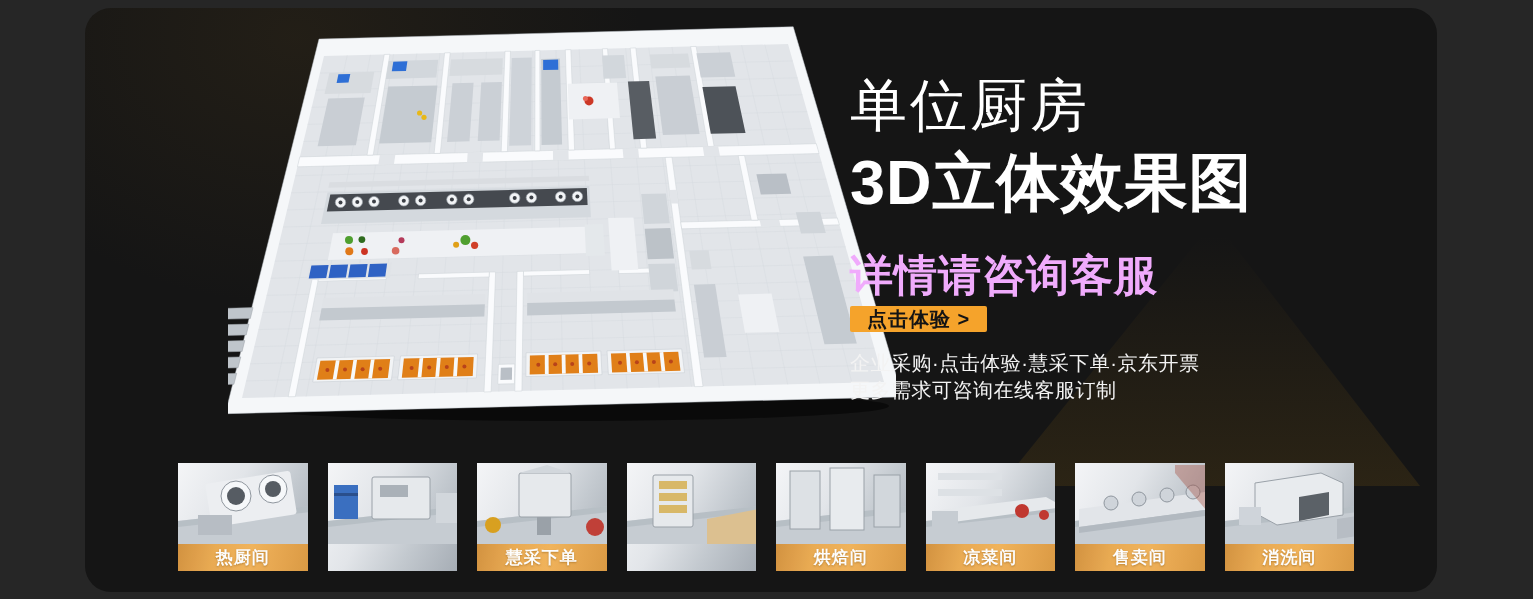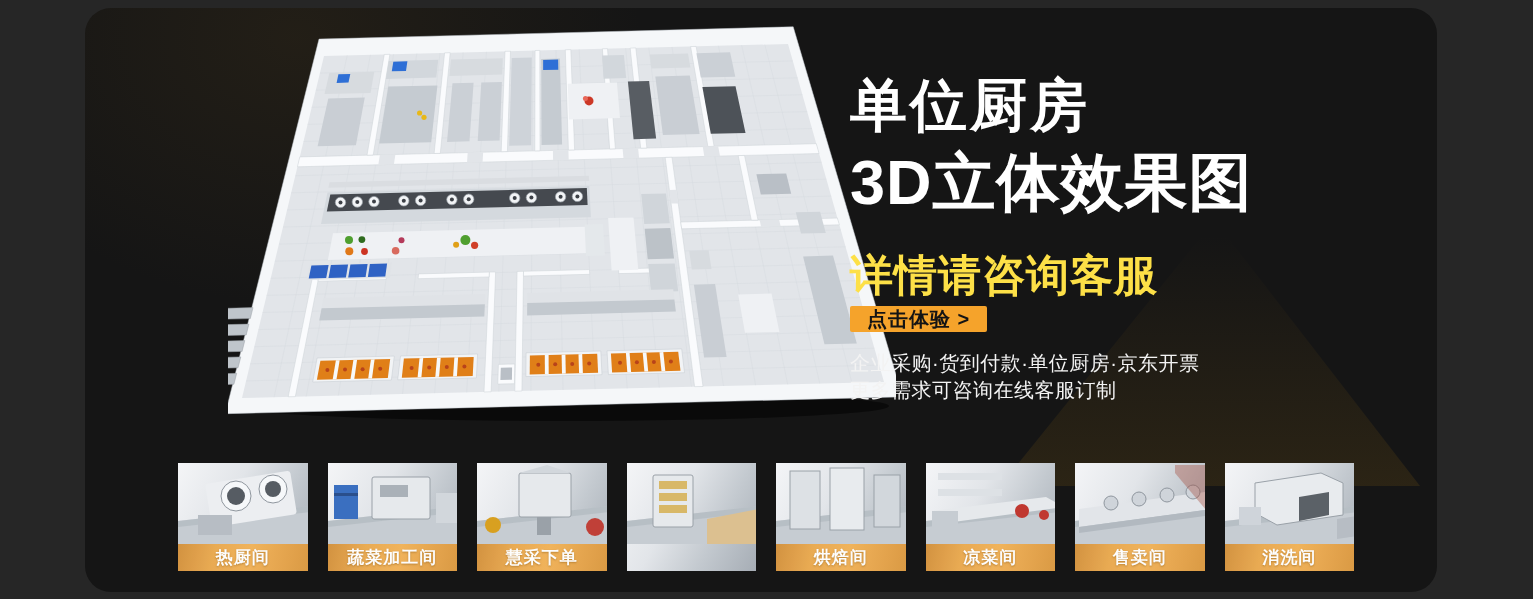--- a/index.html
+++ b/index.html
@@ -6,21 +6,21 @@
   *{box-sizing:border-box;font-family:"Liberation Sans","DejaVu Sans",sans-serif;}
   .stage{position:relative;width:1533px;height:599px;background:#262626;overflow:hidden;}
   .card{position:absolute;left:85px;top:8px;width:1352px;height:584px;background:#151515;border-radius:26px;overflow:hidden;}
   .glow-tl{position:absolute;left:0;top:0;width:760px;height:520px;
     background:radial-gradient(ellipse 560px 430px at 210px 30px, rgba(84,64,28,.22), rgba(84,64,28,0) 62%);}
   .beam{position:absolute;left:915px;top:228px;width:420px;height:250px;
     background:linear-gradient(to bottom, rgba(74,56,20,0) 0%, rgba(74,56,20,.42) 100%);
     clip-path:polygon(48% 0%, 54% 0%, 100% 100%, 0% 100%);}
   .floorplan{position:absolute;left:228px;top:22px;width:668px;height:415px;}
   .hero{position:absolute;left:850px;top:0;width:500px;height:460px;}
-  .title1{position:absolute;left:0;top:68px;font-size:57px;font-weight:700;color:#fff;letter-spacing:3px;white-space:nowrap;}
+  .title1{position:absolute;left:0;top:68px;font-size:57px;font-weight:400;color:#fff;letter-spacing:3px;white-space:nowrap;}
   .title2{position:absolute;left:0;top:140px;font-size:63px;font-weight:800;color:#fff;letter-spacing:1px;white-space:nowrap;}
   .subtitle{position:absolute;left:0;top:247px;font-size:43px;font-weight:800;letter-spacing:1px;white-space:nowrap;}
   .cta{position:absolute;left:0;top:306px;height:26px;padding:0 17px;border:none;border-radius:2px;
     display:flex;align-items:center;font-size:20px;font-weight:700;letter-spacing:1px;cursor:pointer;white-space:nowrap;}
   .info1{position:absolute;left:0;top:350px;font-size:20px;color:#f3f3f3;letter-spacing:.5px;white-space:nowrap;}
   .info2{position:absolute;left:0;top:377px;font-size:20px;color:#f3f3f3;letter-spacing:.5px;white-space:nowrap;}
   .thumbs{position:absolute;left:178px;top:463px;width:1176px;display:flex;justify-content:space-between;gap:20px;}
   .thumb{position:relative;width:142px;height:108px;overflow:hidden;cursor:pointer;background:
     linear-gradient(118deg,#f4f5f7 0%,#e2e5e9 38%,#c3c9cf 68%,#a6adb5 100%);}
   .thumb-art{position:absolute;left:0;top:0;width:142px;height:81px;display:block;}
@@ -224,23 +224,23 @@
       <circle cx="228.1" cy="222.7" r="3" fill="#e0a018"></circle>
       <circle cx="361.0" cy="78.9" r="4.5" fill="#cc3826"></circle>
       <circle cx="357.4" cy="76.6" r="2.5" fill="#e8685a"></circle>
       <circle cx="191.6" cy="91.0" r="2.6" fill="#e8b818"></circle>
       <circle cx="196.0" cy="95.3" r="2.6" fill="#e8b818"></circle>
     </svg>
 
   <div class="hero">
     <div class="title1">单位厨房</div>
     <div class="title2">3D立体效果图</div>
-    <div class="subtitle" style="color: #fde047;">详情请咨询客服</div>
+    <div class="subtitle" style="color: #f0abfc;">详情请咨询客服</div>
     <button class="cta" style="background: rgb(245, 163, 43); color: rgb(20, 20, 20);">点击体验 &gt;</button>
-    <div class="info1">企业采购·货到付款·单位厨房·京东开票</div>
+    <div class="info1">企业采购·点击体验·慧采下单·京东开票</div>
     <div class="info2">更多需求可咨询在线客服订制</div>
   </div>
 
   <div class="thumbs">
     <div class="thumb">
       <svg class="thumb-art" viewBox="0 0 142 81">
           <polygon points="0,58 142,42 142,81 0,81" fill="#c6ccd2"></polygon>
           <polygon points="0,58 142,42 142,48 0,64" fill="#aeb5bc" opacity=".6"></polygon>
           <rect x="30" y="14" width="86" height="44" rx="3" fill="#eceef1" transform="rotate(-9 73 36)"></rect>
           <circle cx="58" cy="33" r="15" fill="#f6f8fa" stroke="#8f969e"></circle>
@@ -254,21 +254,20 @@
     <div class="thumb">
       <svg class="thumb-art" viewBox="0 0 142 81">
           <polygon points="0,58 142,42 142,81 0,81" fill="#c6ccd2"></polygon>
           <polygon points="0,58 142,42 142,48 0,64" fill="#aeb5bc" opacity=".6"></polygon>
           <rect x="6" y="22" width="24" height="34" fill="#3a6fc0"></rect>
           <rect x="6" y="30" width="24" height="3" fill="#2a4f8c"></rect>
           <rect x="44" y="14" width="58" height="42" rx="2" fill="#e6e9ec" stroke="#9aa1a8"></rect>
           <rect x="52" y="22" width="28" height="12" fill="#aab1b8"></rect>
           <rect x="108" y="30" width="22" height="30" fill="#d2d7dc"></rect>
         </svg>
-      <div class="thumb-label">蔬菜加工间</div>
     </div>
     <div class="thumb">
       <svg class="thumb-art" viewBox="0 0 142 81">
           <polygon points="0,58 142,42 142,81 0,81" fill="#c6ccd2"></polygon>
           <polygon points="0,58 142,42 142,48 0,64" fill="#aeb5bc" opacity=".6"></polygon>
           <rect x="42" y="10" width="52" height="44" rx="2" fill="#e6e9ec" stroke="#9aa1a8"></rect>
           <polygon points="42,10 70,2 94,10" fill="#d2d7dc"></polygon>
           <circle cx="118" cy="64" r="9" fill="#c04038"></circle>
           <circle cx="16" cy="62" r="8" fill="#d8a020"></circle>
           <rect x="60" y="54" width="14" height="18" fill="#9aa1a8"></rect>

